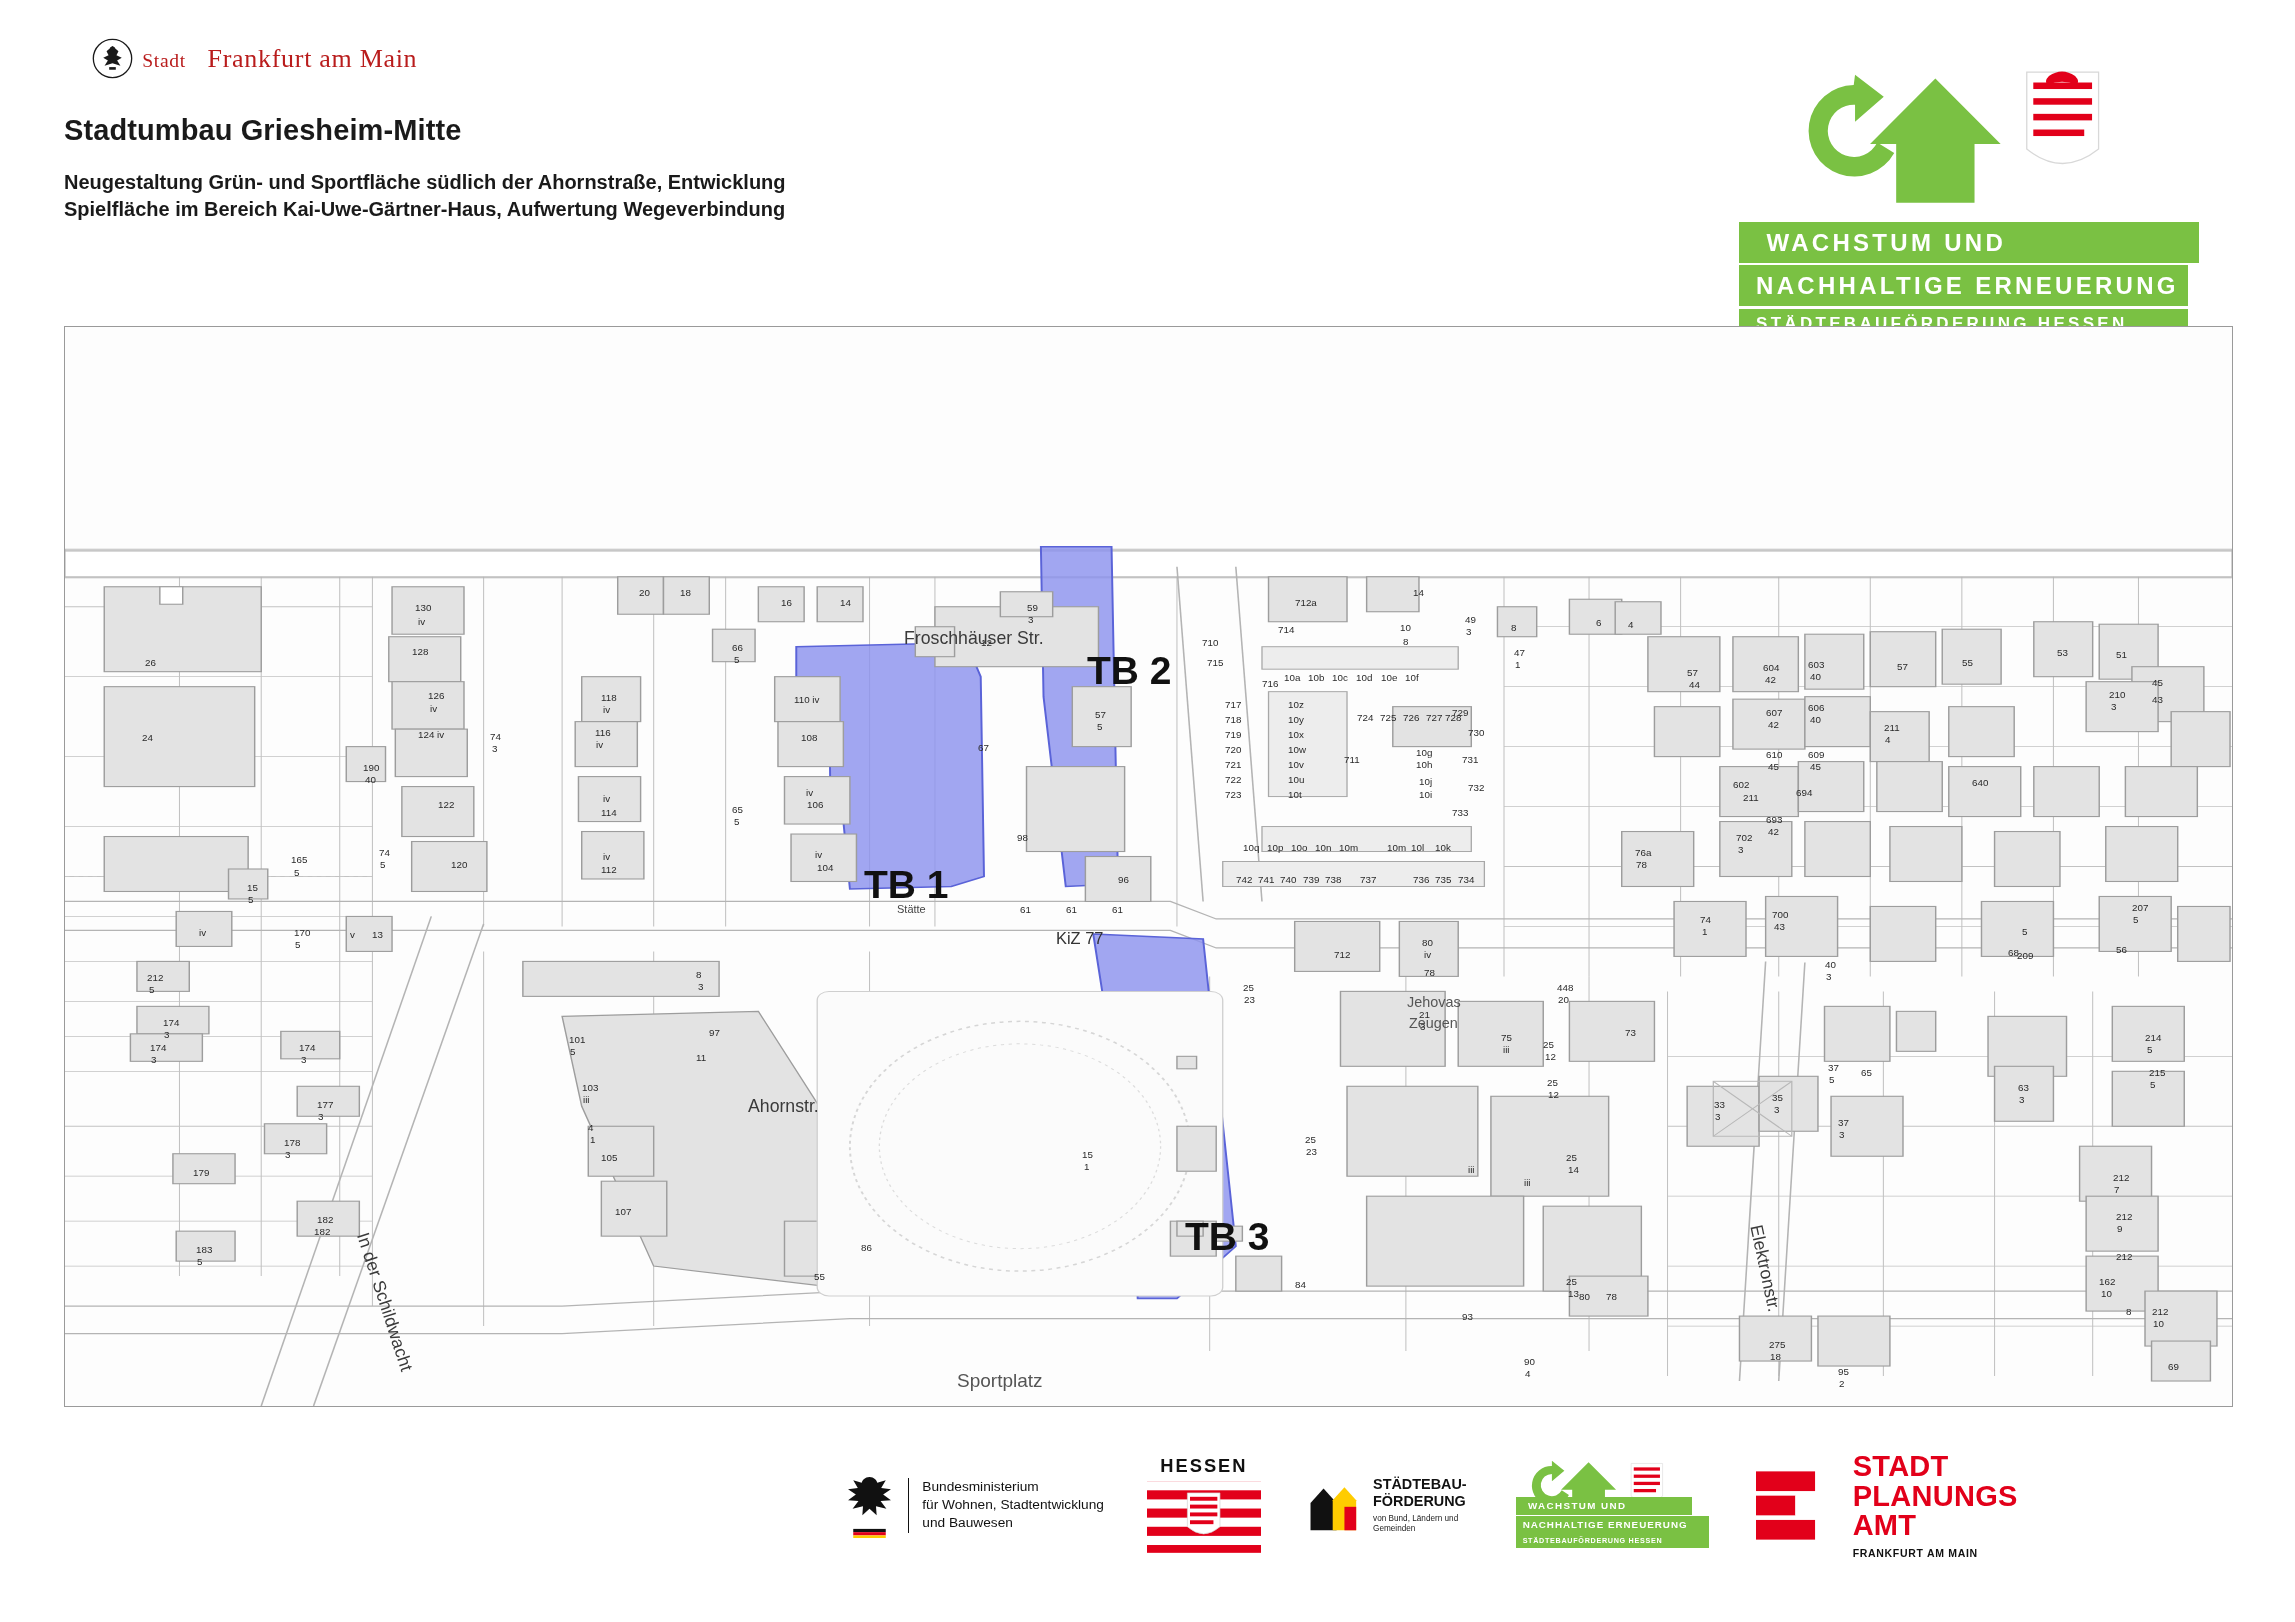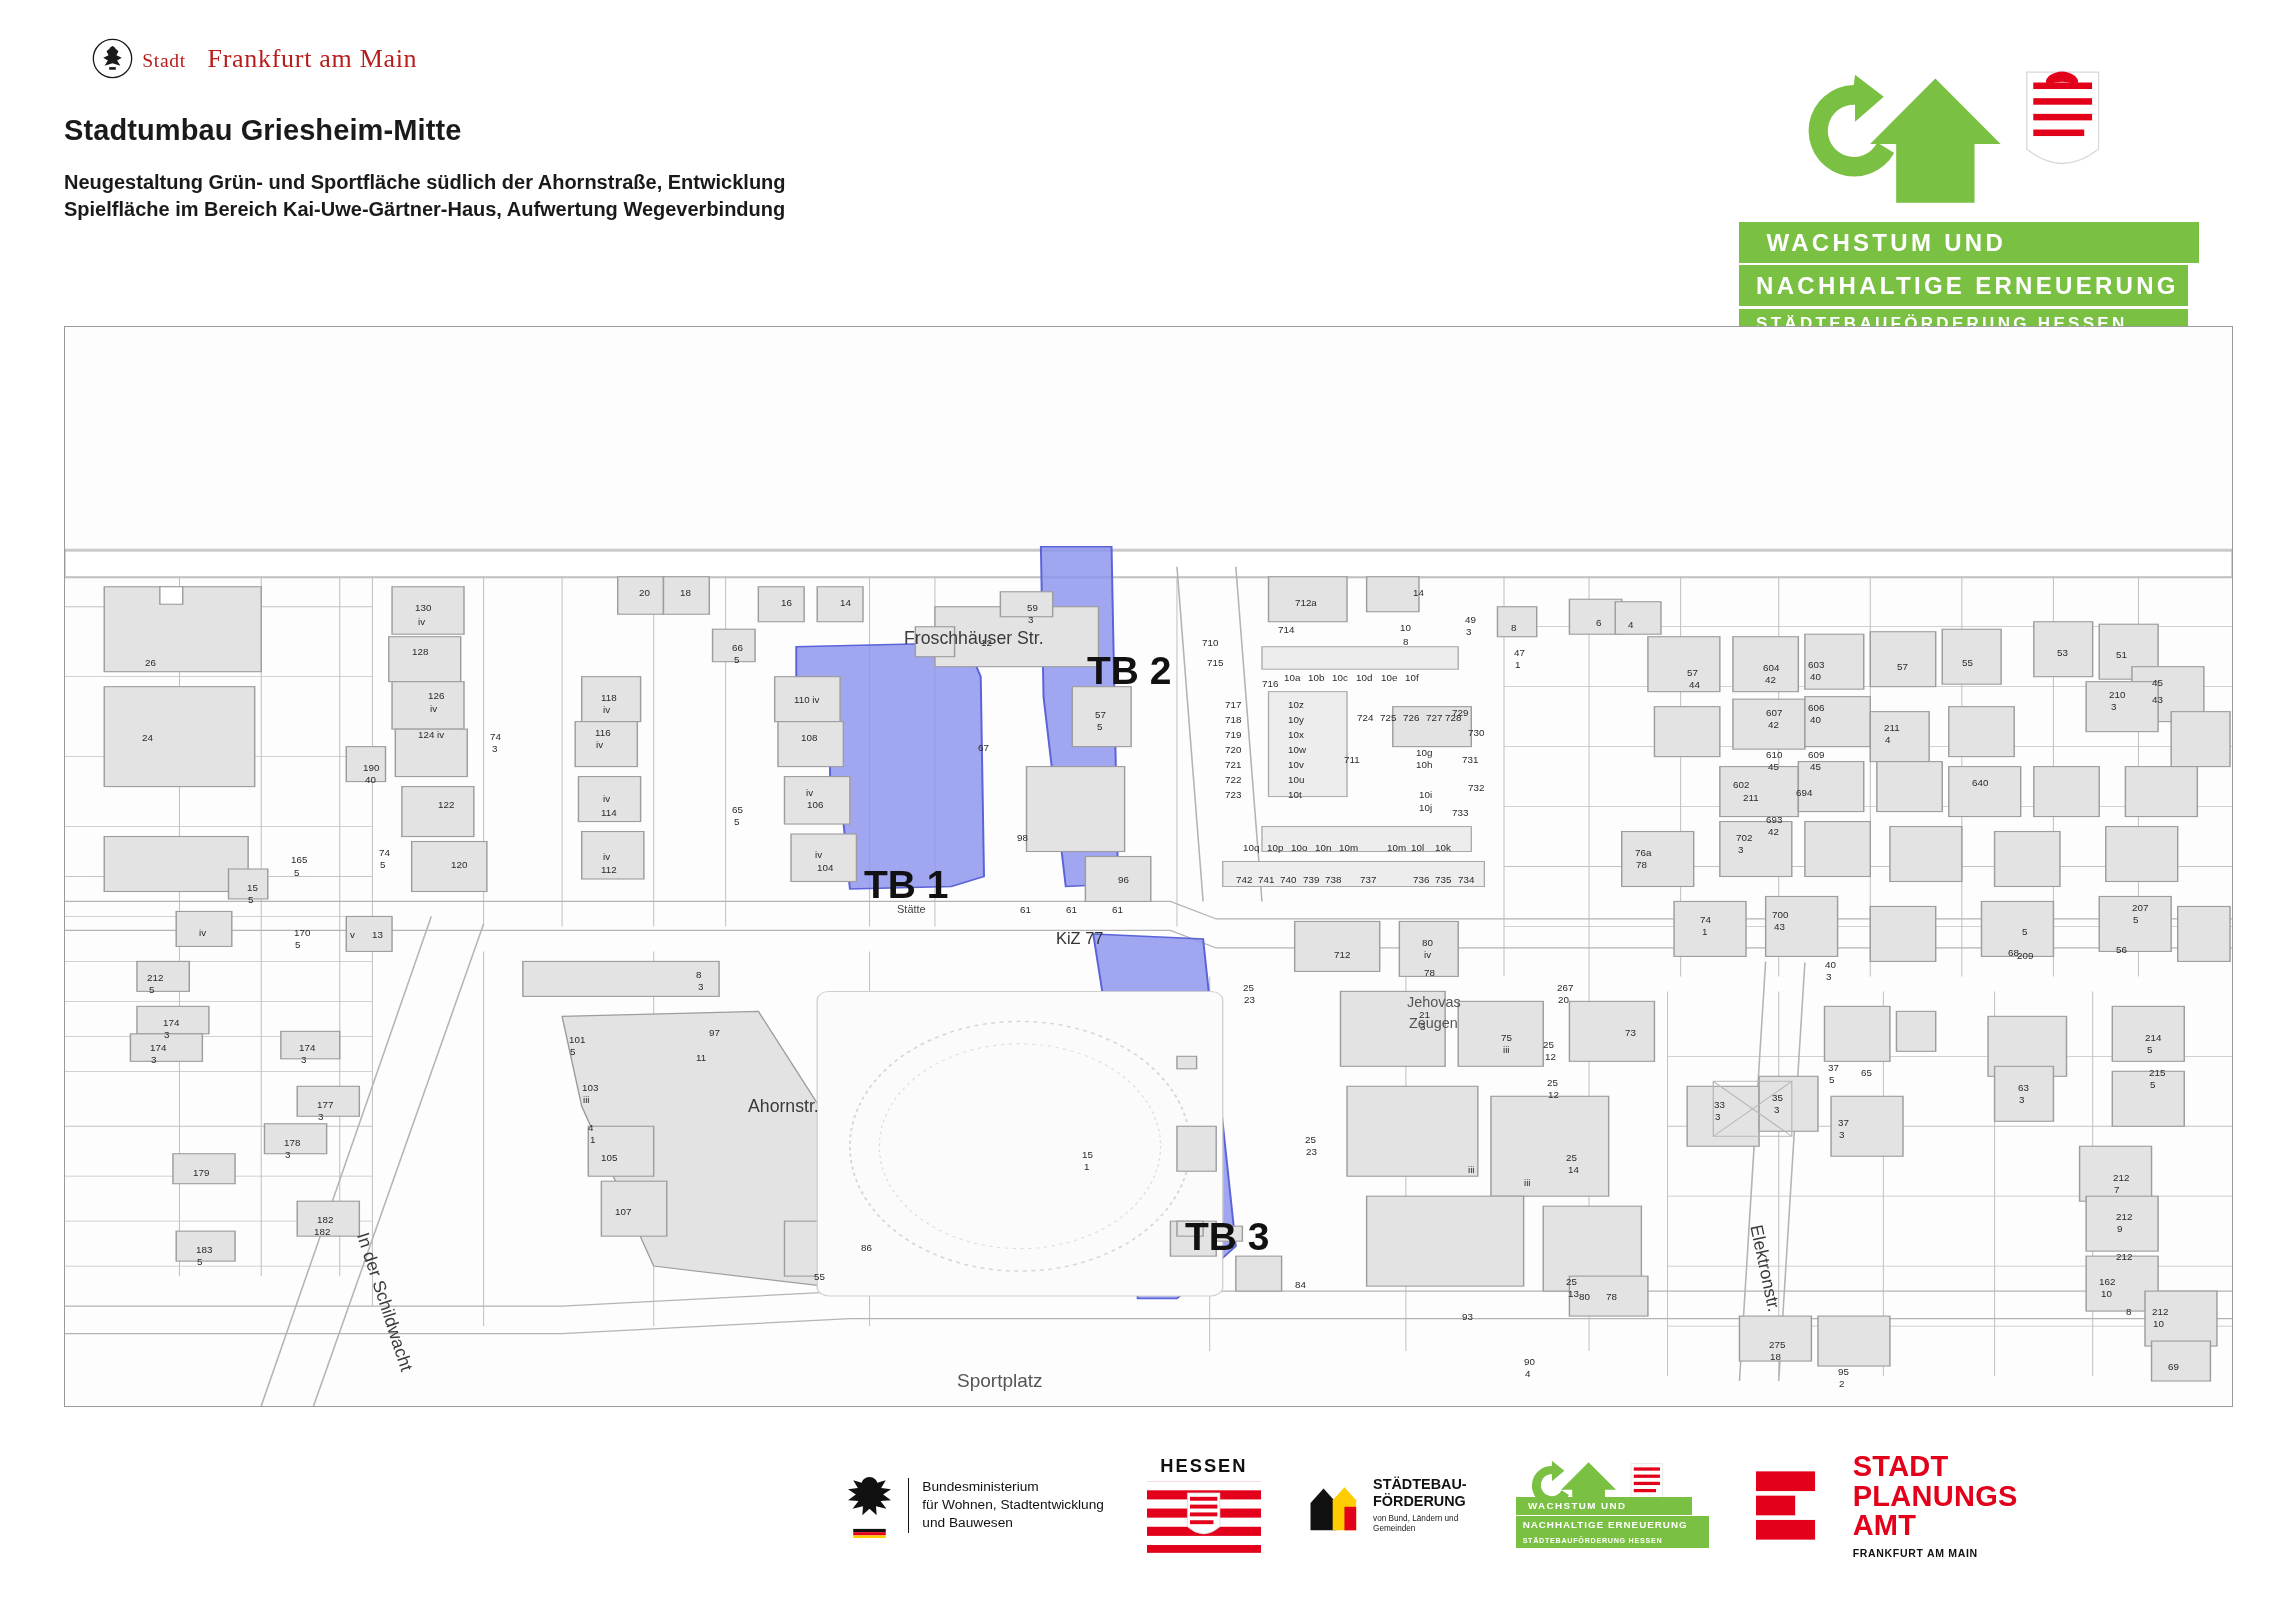--- a/index.html
+++ b/index.html
@@ -485,21 +485,21 @@
       <div class="maplabel" style="left: 1160px; top: 432px;">721</div>
       <div class="maplabel" style="left: 1223px; top: 432px;">10v</div>
       <div class="maplabel" style="left: 1160px; top: 447px;">722</div>
       <div class="maplabel" style="left: 1223px; top: 447px;">10u</div>
       <div class="maplabel" style="left: 1160px; top: 462px;">723</div>
       <div class="maplabel" style="left: 1223px; top: 462px;">10t</div>
       <div class="maplabel" style="left: 1279px; top: 427px;">711</div>
       <div class="maplabel" style="left: 1351px; top: 420px;">10g</div>
       <div class="maplabel" style="left: 1351px; top: 432px;">10h</div>
       <div class="maplabel" style="left: 1354px; top: 462px;">10i</div>
-      <div class="maplabel" style="left: 1354px; top: 475px;">10j</div>
+      <div class="maplabel" style="left: 1354px; top: 449px;">10j</div>
       <div class="maplabel" style="left: 1397px; top: 427px;">731</div>
       <div class="maplabel" style="left: 1403px; top: 455px;">732</div>
       <div class="maplabel" style="left: 1387px; top: 480px;">733</div>
       <div class="maplabel" style="left: 1403px; top: 400px;">730</div>
       <div class="maplabel" style="left: 1387px; top: 380px;">729</div>
       <div class="maplabel" style="left: 1292px; top: 385px;">724</div>
       <div class="maplabel" style="left: 1315px; top: 385px;">725</div>
       <div class="maplabel" style="left: 1338px; top: 385px;">726</div>
       <div class="maplabel" style="left: 1361px; top: 385px;">727</div>
       <div class="maplabel" style="left: 1380px; top: 385px;">728</div>
@@ -607,21 +607,21 @@
       <div class="maplabel" style="left: 1483px; top: 762px;">12</div>
       <div class="maplabel" style="left: 1501px; top: 825px;">25</div>
       <div class="maplabel" style="left: 1503px; top: 837px;">14</div>
       <div class="maplabel" style="left: 1501px; top: 949px;">25</div>
       <div class="maplabel" style="left: 1503px; top: 961px;">13</div>
       <div class="maplabel" style="left: 1560px; top: 700px;">73</div>
       <div class="maplabel" style="left: 1436px; top: 705px;">75</div>
       <div class="maplabel" style="left: 1438px; top: 717px;">iii</div>
       <div class="maplabel" style="left: 1354px; top: 682px;">21</div>
       <div class="maplabel" style="left: 1355px; top: 694px;">3</div>
-      <div class="maplabel" style="left: 1492px; top: 655px;">267</div>
+      <div class="maplabel" style="left: 1492px; top: 655px;">448</div>
       <div class="maplabel" style="left: 1493px; top: 667px;">20</div>
       <div class="maplabel" style="left: 1230px; top: 952px;">84</div>
       <div class="maplabel" style="left: 1514px; top: 964px;">80</div>
       <div class="maplabel" style="left: 1541px; top: 964px;">78</div>
       <div class="maplabel" style="left: 2048px; top: 845px;">212</div>
       <div class="maplabel" style="left: 2049px; top: 857px;">7</div>
       <div class="maplabel" style="left: 2051px; top: 884px;">212</div>
       <div class="maplabel" style="left: 2052px; top: 896px;">9</div>
       <div class="maplabel" style="left: 2051px; top: 924px;">212</div>
       <div class="maplabel" style="left: 2034px; top: 949px;">162</div>

